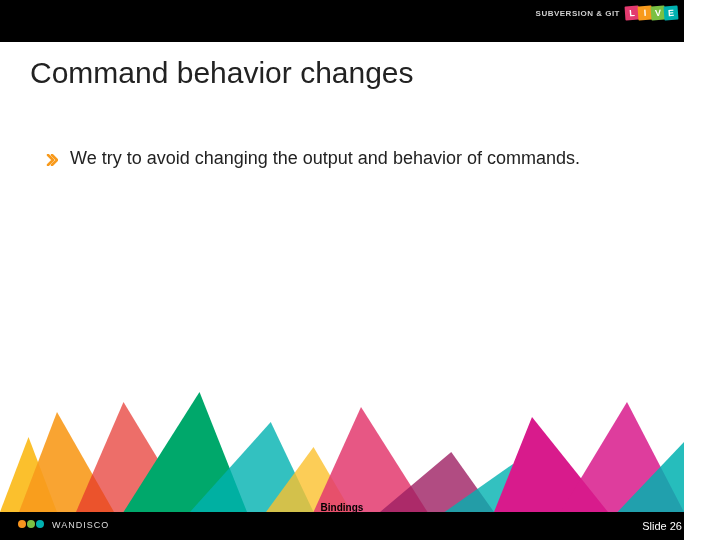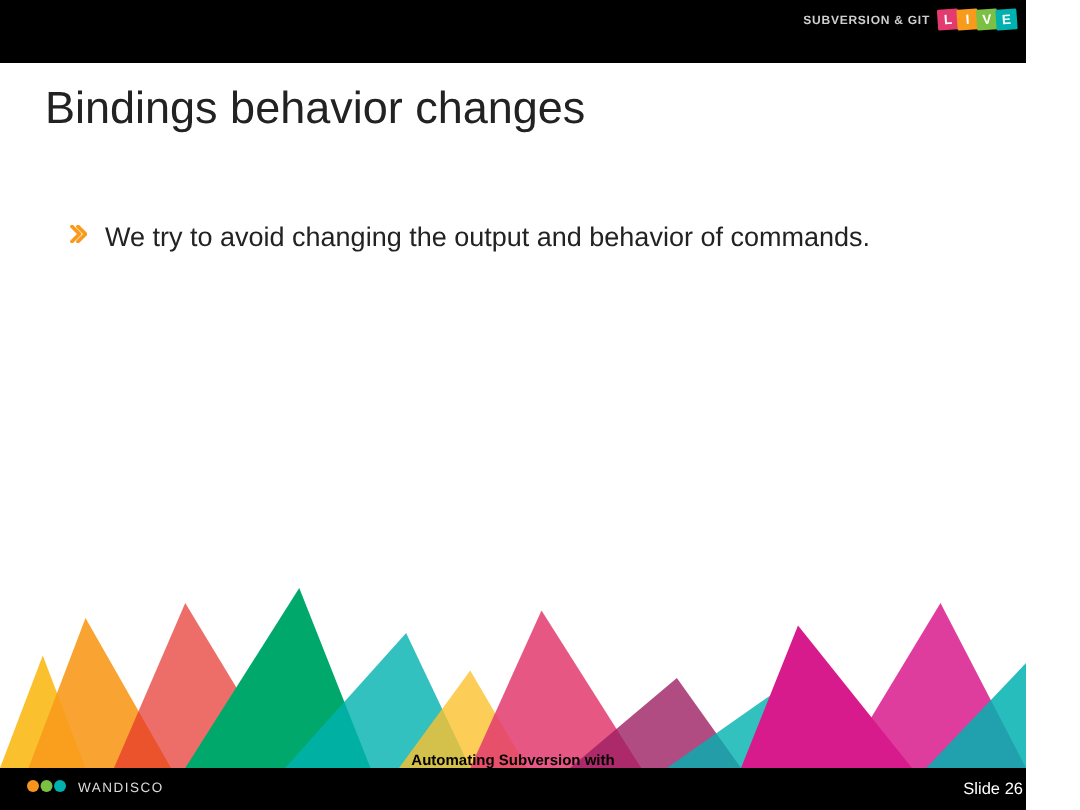--- a/index.html
+++ b/index.html
@@ -15,21 +15,21 @@
   .t1 { background: #e33a6f; }
   .t2 { background: #f89a1c; }
   .t3 { background: #7bc043; }
   .t4 { background: #00b1b0; }
 
   
   .title { position: absolute; left: 30px; top: 56px; font-size: 30px; color: #222; font-weight: 400; }
 
   
   .body { position: absolute; left: 46px; top: 146px; right: 40px; }
-  .bullet-row { display: flex; align-items: flex-start; gap: 12px; }
+  .bullet-row { display: flex; align-items: center; gap: 12px; }
   .bullet-icon { width: 12px; height: 12px; margin-top: 4px; flex-shrink: 0; }
   .bullet-text { font-size: 18px; color: #222; line-height: 1.35; }
   .chev { fill: none; stroke: #f89a1c; stroke-width: 2.5; stroke-linecap: round; stroke-linejoin: round; }
 
   
   .triangles { position: absolute; bottom: 28px; left: 0; width: 100%; height: 120px; pointer-events: none; }
 
   
   .footer { position: absolute; bottom: 0; left: 0; width: 100%; height: 28px; background: #000; display: flex; align-items: center; color: #fff; }
   .footer-logo { position: absolute; left: 18px; top: 8px; display: flex; align-items: flex-start; gap: 4px; }
@@ -50,21 +50,21 @@
       <span class="topbar-brand-text">SUBVERSION &amp; GIT</span>
       <div class="live-logo">
         <div class="tile t1">L</div>
         <div class="tile t2">I</div>
         <div class="tile t3">V</div>
         <div class="tile t4">E</div>
       </div>
     </div>
   </div>
 
-  <h1 class="title">Bindings behavior changes</h1>
+  <h1 class="title">Command behavior changes</h1>
 
   <div class="body">
     <div class="bullet-row">
       <svg class="bullet-icon" viewBox="0 0 12 12">
         <polyline class="chev" points="2,1 7,6 2,11"></polyline>
         <polyline class="chev" points="6,1 11,6 6,11"></polyline>
       </svg>
       <div class="bullet-text">We try to avoid changing the output and behavior of commands.</div>
     </div>
   </div>
@@ -85,21 +85,20 @@
   </svg>
 
   <div class="footer">
     <div class="footer-logo">
       <span class="dot"></span>
       <span class="dot g"></span>
       <span class="dot t"></span>
       <span class="footer-logo-text">WANDISCO</span>
     </div>
     <div class="footer-center">
-      <div>Automating Subversion with</div>
       <div>Bindings</div>
     </div>
     <div class="footer-right">
       <span>Slide</span>
       <span> </span>
       <span>26</span>
     </div>
   </div>
 
 </div>

